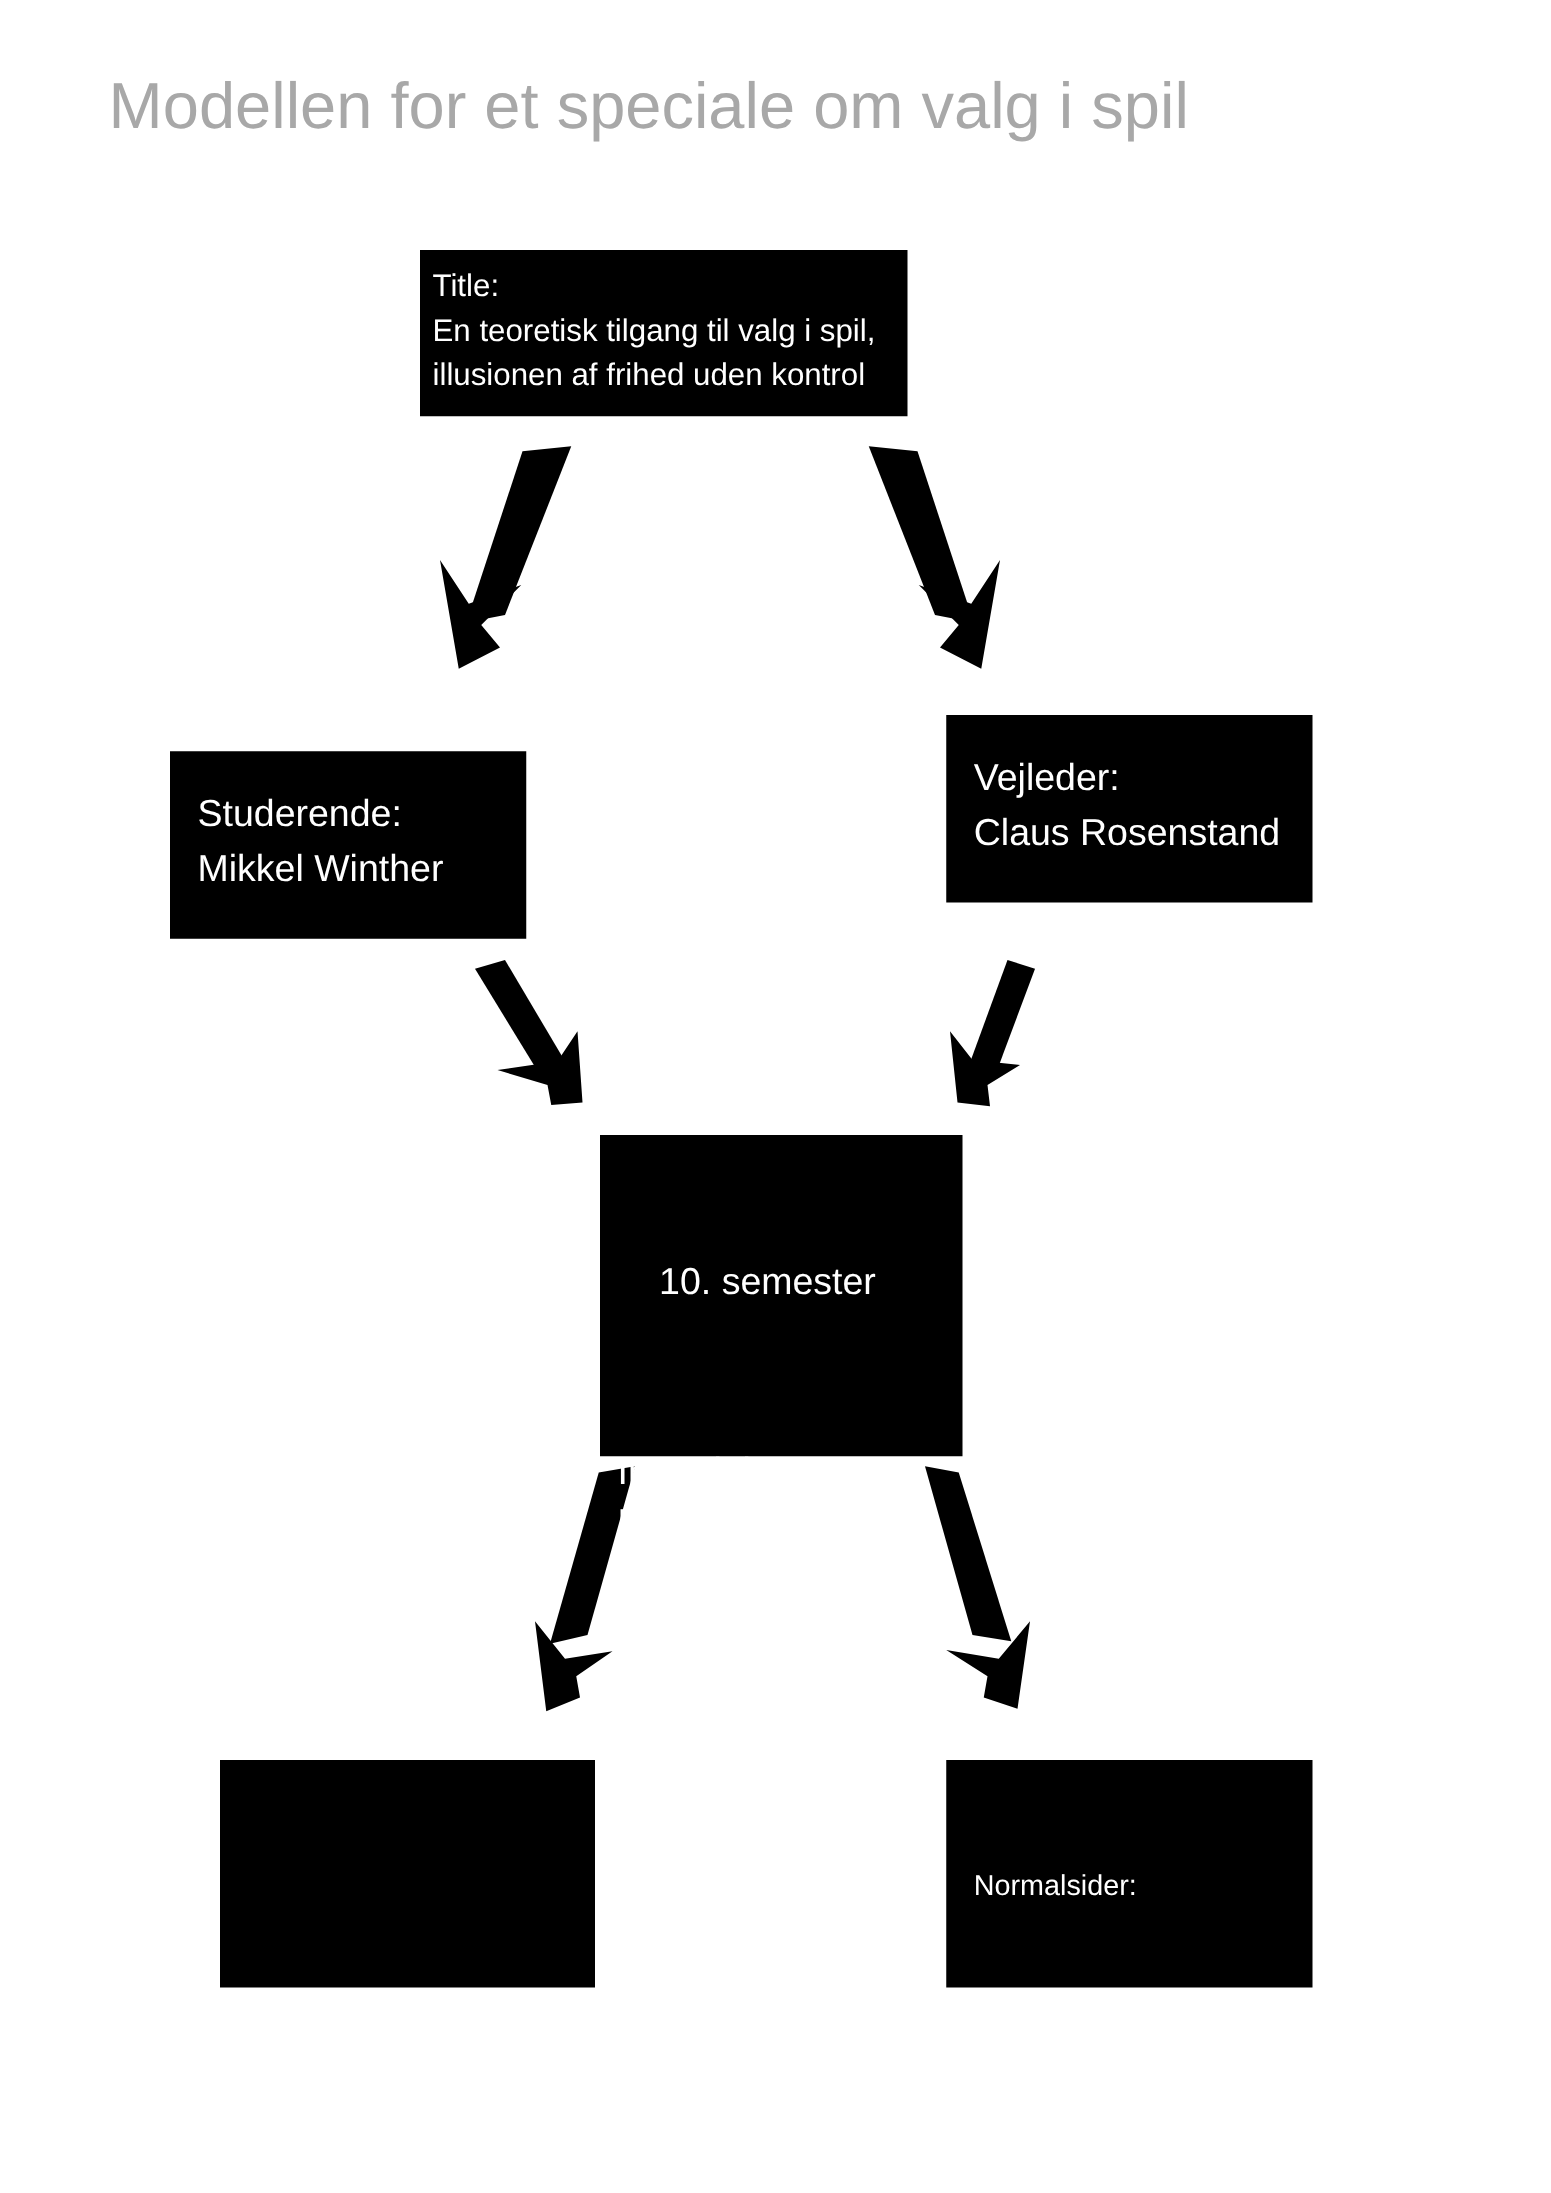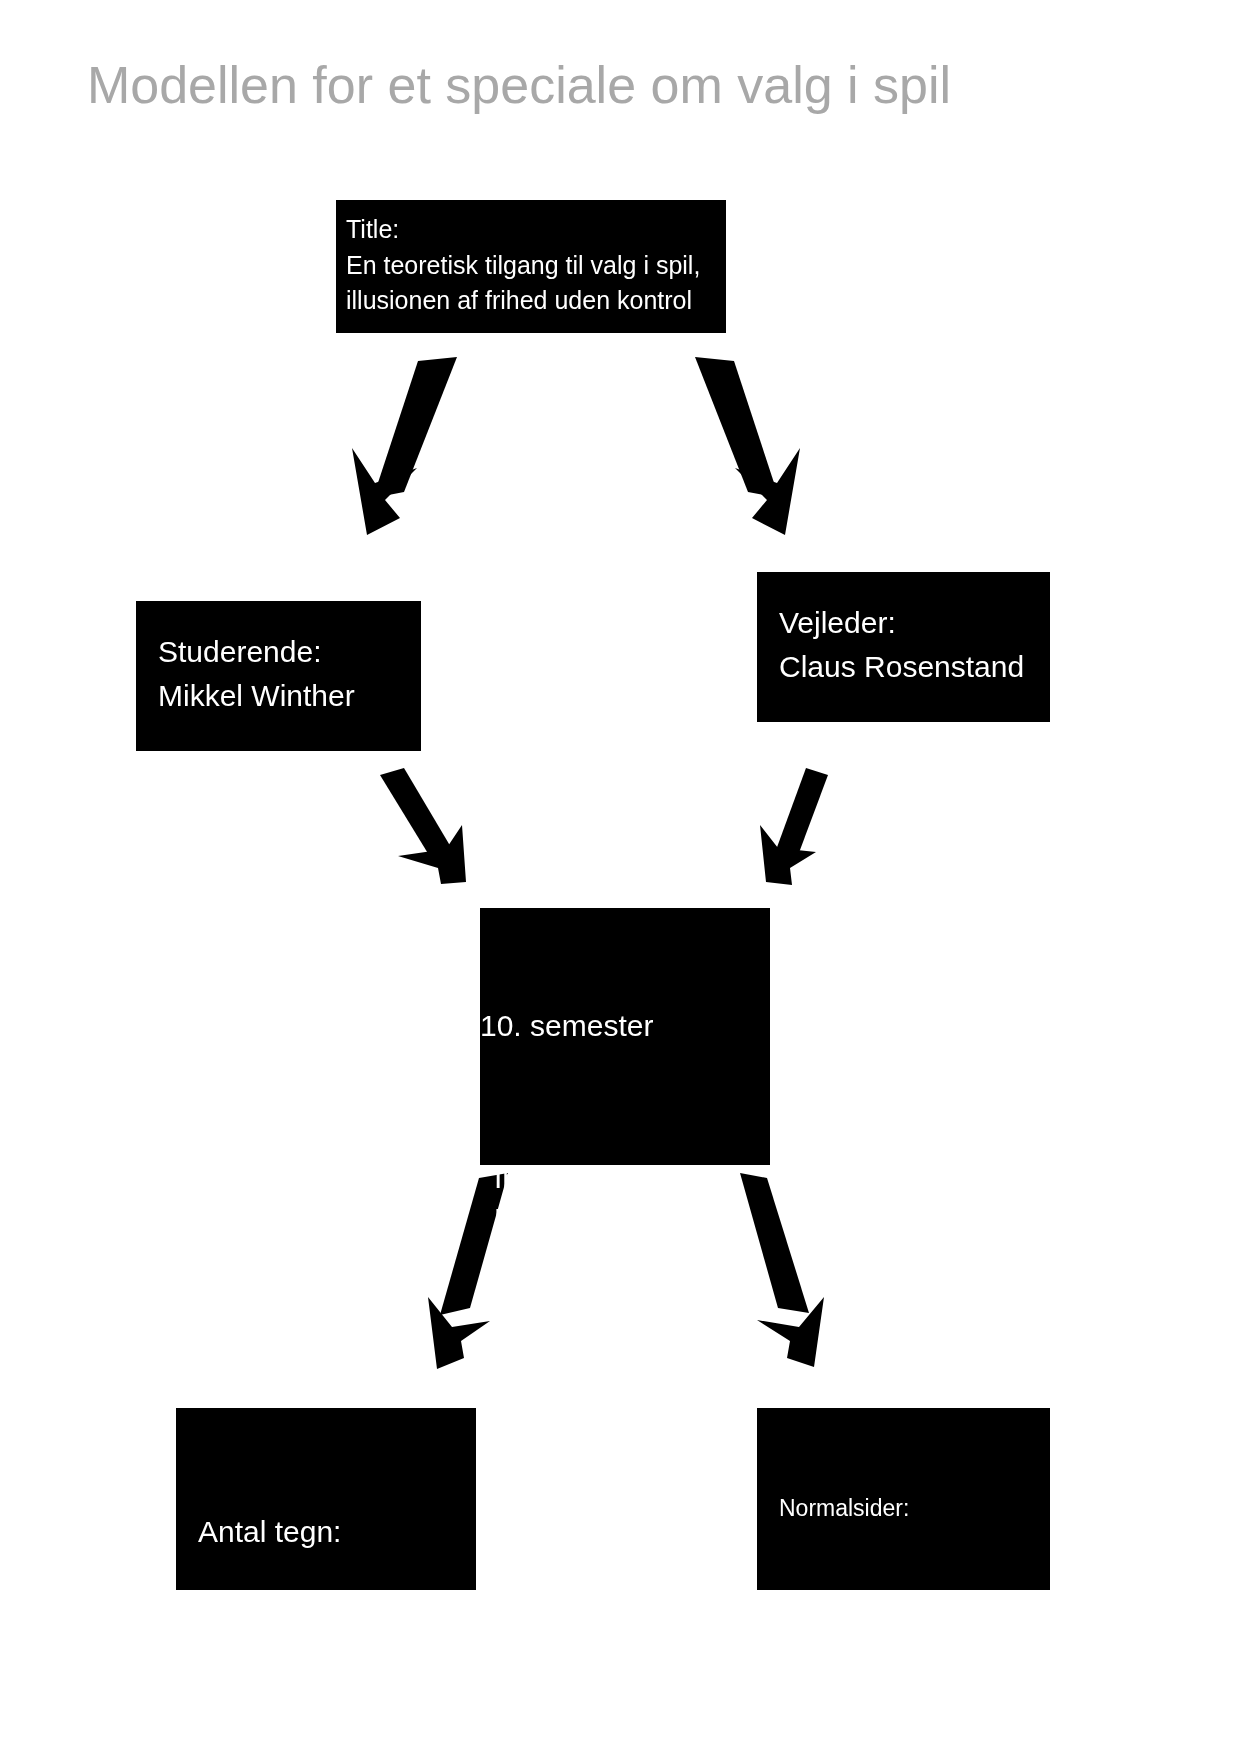--- a/index.html
+++ b/index.html
@@ -74,21 +74,21 @@
     left: 480px;
     top: 908px;
     width: 290px;
     height: 257px;
     padding: 14px 0 0 0;
     font-size: 30px;
     line-height: 1.38;
   }
   .node-semester-box .sem-head {
     display: block;
-    text-align: left;
+    text-align: center;
     padding-right: 22px;
     margin-bottom: 28px;
   }
   .node-semester-box .sem-body {
     display: block;
     padding-left: 14px;
   }
   .node-chars-box {
     left: 176px;
     top: 1408px;
@@ -168,21 +168,20 @@
 
   <div class="node-box node-semester-box">
     <span class="sem-head">10. semester</span>
     <span class="sem-body">Interaktive
 Digitale Medier -
 Humantisk
 Informatik</span>
   </div>
 
   <div class="node-box node-chars-box">
-    <span class="kv-label">Antal tegn:</span>
     <span class="kv-spacer"></span>
     
   </div>
 
   <div class="node-box node-pages-box">
     <span class="kv-label">Normalsider:</span>
     <span class="kv-spacer"></span>
     
   </div>
 

